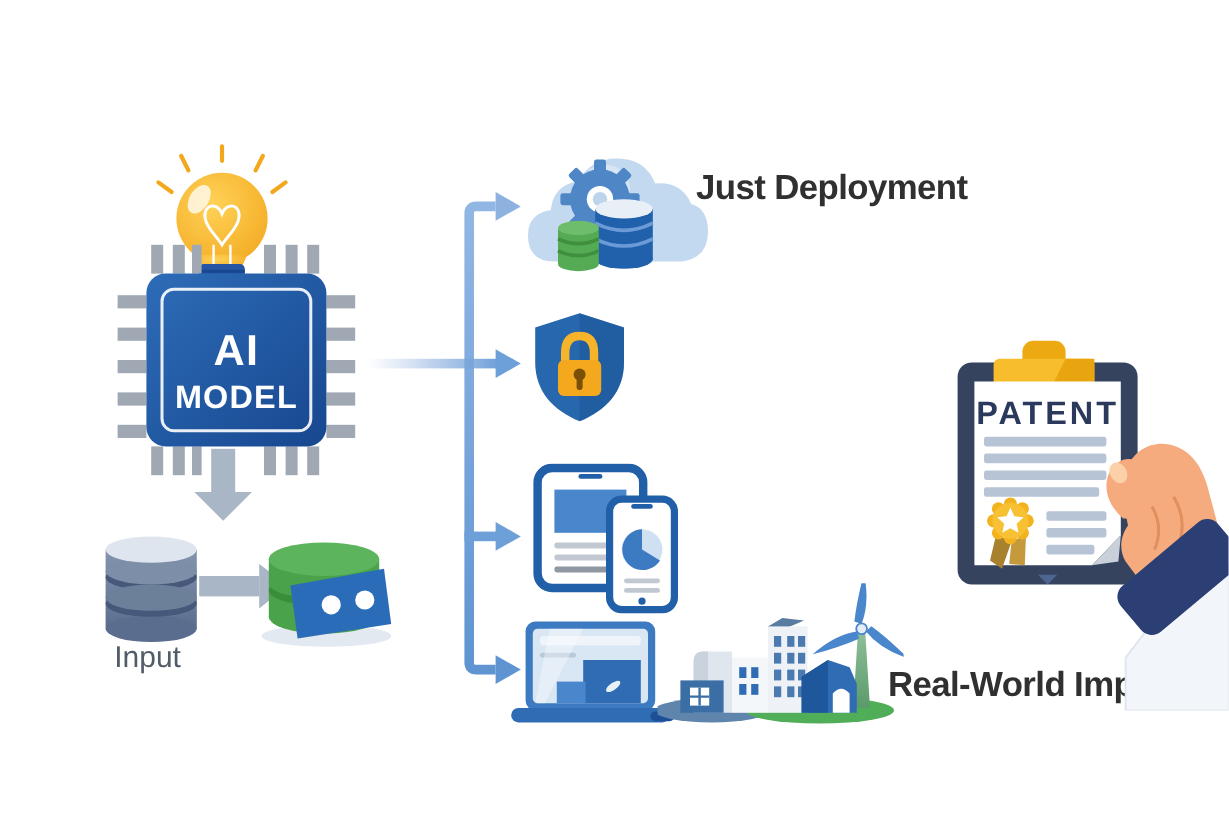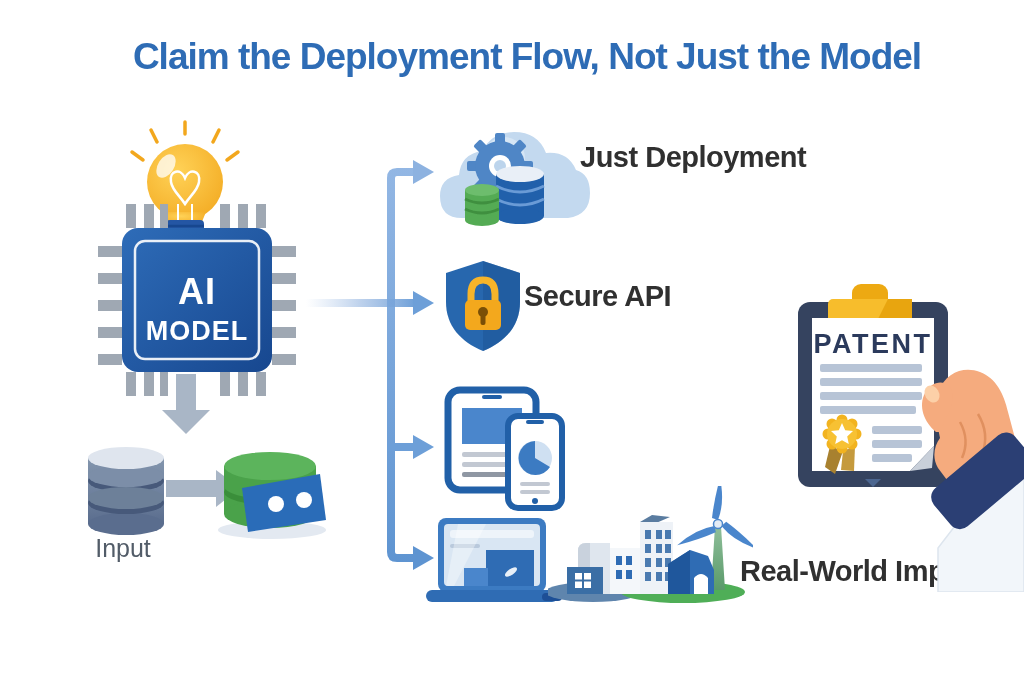--- a/index.html
+++ b/index.html
@@ -14,21 +14,20 @@
   #label-apps{left:570px;top:427px;}
   #label-impact{left:740px;top:555px;}
   #input-label{left:78px;top:534px;width:90px;text-align:center;font-size:25px;font-weight:500;color:#525c68;}
   svg{display:block;}
 </style>
 </head>
 <body>
 
 <div id="scene">
 
-  <div id="title" class="abs">Claim the Deployment Flow, Not Just the Model</div>
 
   <svg class="abs" style="left:0;top:0" width="1024" height="683" viewBox="0 0 1024 683">
     <defs>
       <linearGradient id="vgrad" gradientUnits="userSpaceOnUse" x1="0" y1="165" x2="0" y2="565">
         <stop offset="0" stop-color="#93b7e4"></stop>
           <stop offset="1" stop-color="#5e94d1"></stop>
       </linearGradient>
       <linearGradient id="hfade" x1="0" y1="0" x2="1" y2="0">
         <stop offset="0" stop-color="#9dbce6" stop-opacity="0"></stop>
         <stop offset="0.5" stop-color="#86abdc" stop-opacity="0.55"></stop>
@@ -184,21 +183,20 @@
   <div id="label-cloud" class="abs branch-label">Just Deployment</div>
 
   <svg class="abs" style="left:441px;top:258px" width="84" height="96" viewBox="0 0 84 96">
     <path d="M42 3 L79 15 V44 C79 68 64 84 42 93 C20 84 5 68 5 44 V15 Z" fill="#2767ae"></path>
     <path d="M42 3 L79 15 V44 C79 68 64 84 42 93 Z" fill="#1d5597" opacity="0.55"></path>
     <path d="M30 44 V36 Q30 22 42 22 Q54 22 54 36 V44" fill="none" stroke="#f6b42a" stroke-width="7"></path>
     <rect x="24" y="42" width="36" height="30" rx="5" fill="#f3a81d"></rect>
     <circle cx="42" cy="54" r="5" fill="#7a4f06"></circle>
     <rect x="39.5" y="56" width="5" height="11" rx="2" fill="#7a4f06"></rect>
   </svg>
-  <div id="label-secure" class="abs branch-label">Secure API</div>
 
   <svg class="abs" style="left:444px;top:386px" width="130" height="126" viewBox="0 0 130 126">
     <g>
       <rect x="4" y="4" width="88" height="100" rx="12" fill="#ffffff" stroke="#2160a8" stroke-width="7"></rect>
       <rect x="38" y="9" width="20" height="4" rx="2" fill="#2160a8"></rect>
       <rect x="18" y="22" width="60" height="36" fill="#4a86cc"></rect>
       <rect x="18" y="66" width="60" height="5" rx="2" fill="#c2c8d2"></rect>
       <rect x="18" y="76" width="60" height="5" rx="2" fill="#c2c8d2"></rect>
       <rect x="18" y="86" width="48" height="5" rx="2" fill="#8f97a3"></rect>
     </g>

